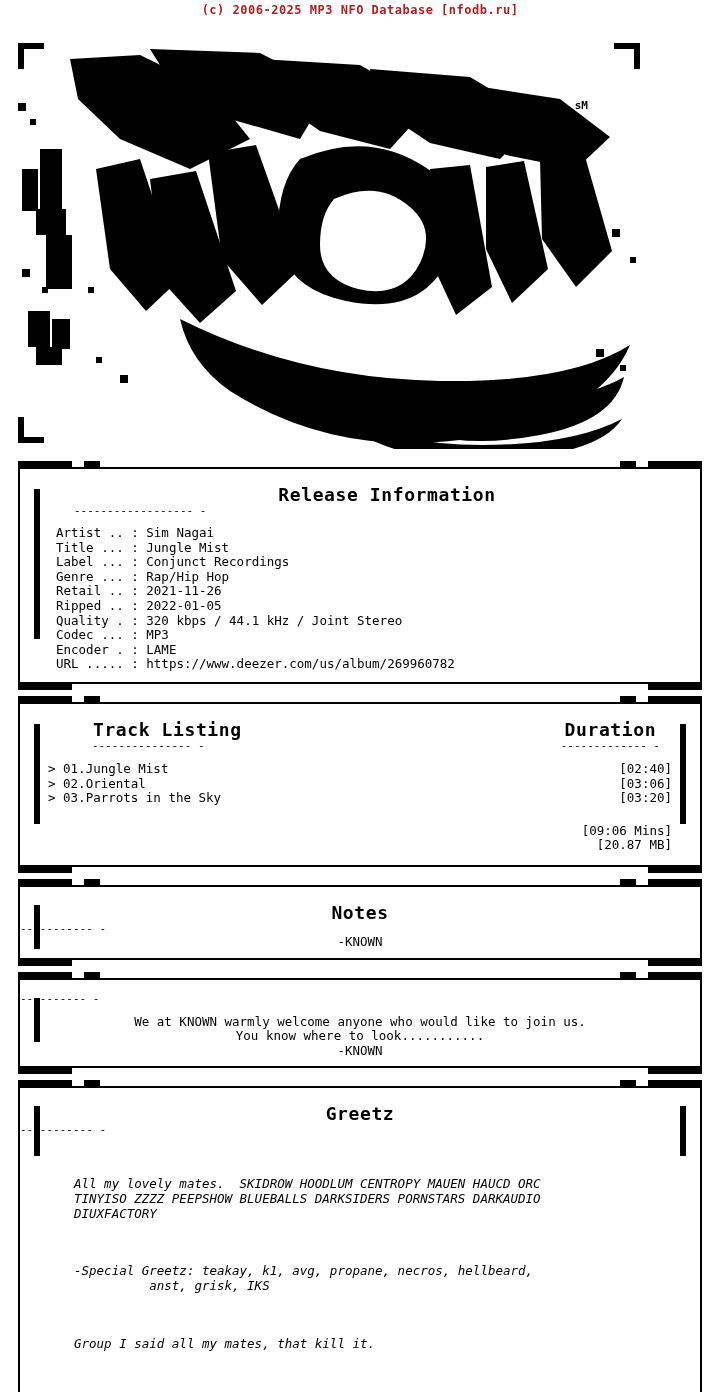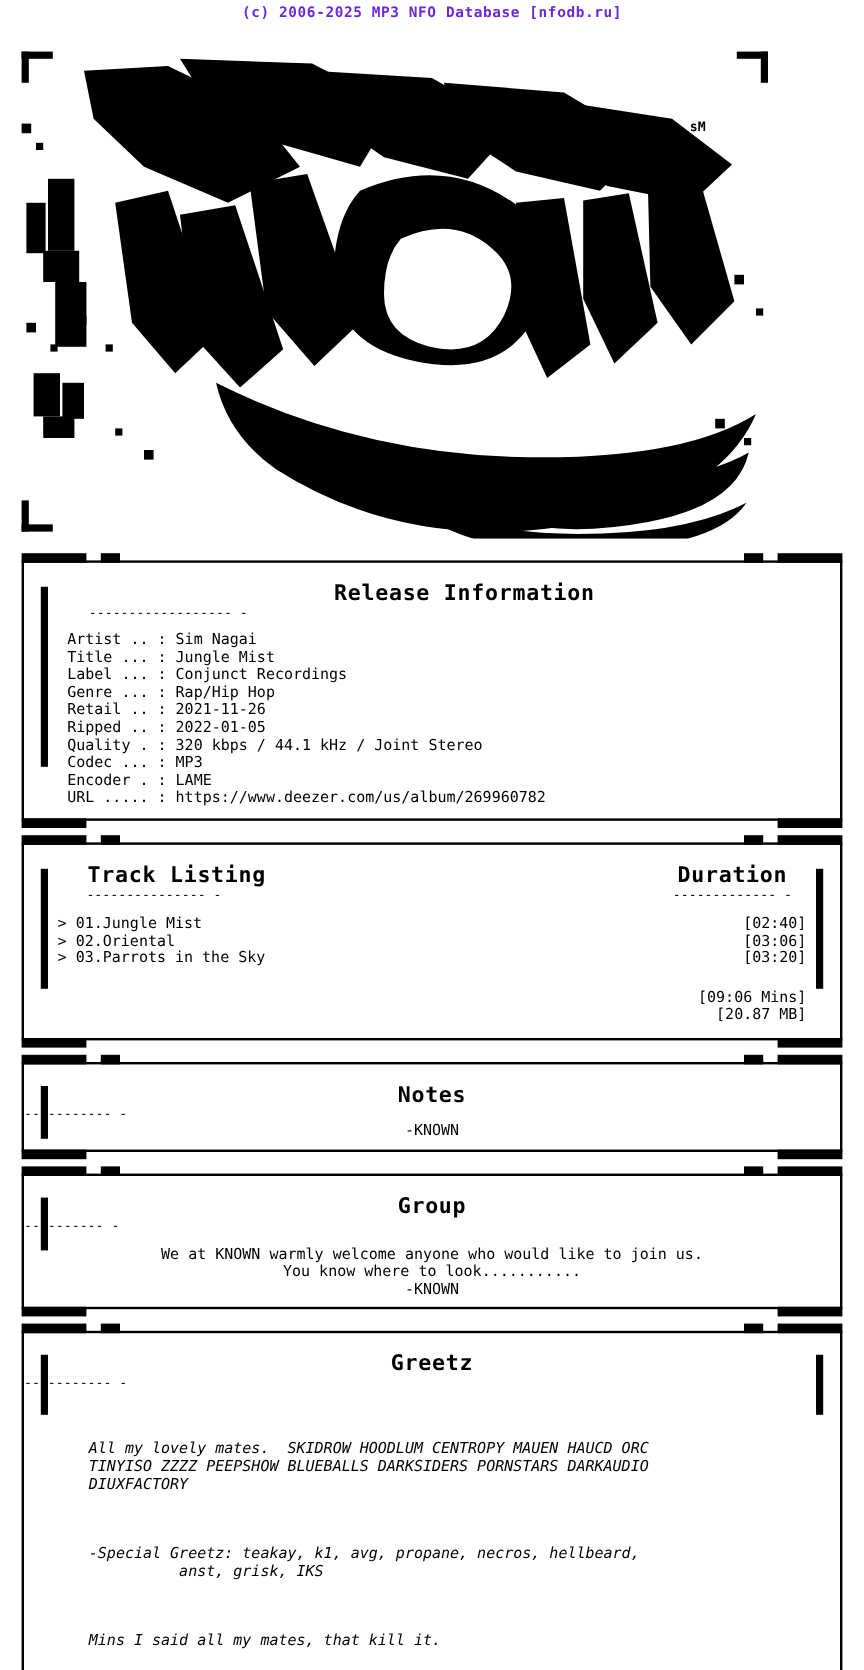--- a/index.html
+++ b/index.html
@@ -16,21 +16,21 @@
   .page {
     position: relative;
     width: 720px;
     min-height: 1392px;
     box-sizing: border-box;
   }
 
   
   .copyright {
     text-align: center;
-    color: #6d28d9;
+    color: #b91c1c;
     font-size: 12px;
     font-weight: bold;
     letter-spacing: 0.5px;
     padding-top: 3px;
     padding-bottom: 2px;
     white-space: pre;
   }
 
   
   .logo-wrap {
@@ -89,21 +89,21 @@
   #release-box .inner { padding: 14px 0 10px 0; }
   .rel-head { padding-left: 54px; }
   .rel-lines { padding-left: 36px; margin-top: 9px; }
 
   
   #tracks-box { margin-top: 18px; }
   #tracks-box .inner { padding: 14px 0 12px 0; min-height: 120px; }
   .tracks-head {
     display: flex;
     justify-content: space-between;
-    padding: 0 40px 0 52px;
+    padding: 0 40px 0 72px;
   }
   .tracks-body {
     display: flex;
     justify-content: space-between;
     padding: 0 28px 0 28px;
     margin-top: 10px;
   }
   .track-list { white-space: pre; }
   .track-times { white-space: pre; text-align: right; }
   .track-totals { white-space: pre; text-align: right; padding-right: 28px; margin-top: 18px; }
@@ -286,21 +286,20 @@
       <span class="notch" style="left:-2px; top:-8px; width:54px; height:8px;"></span>
       <span class="notch" style="left:64px; top:-8px; width:16px; height:8px;"></span>
       <span class="notch" style="right:-2px; top:-8px; width:54px; height:8px;"></span>
       <span class="notch" style="right:64px; top:-8px; width:16px; height:8px;"></span>
       <span class="notch" style="left:-2px; bottom:-8px; width:54px; height:8px;"></span>
       <span class="notch" style="right:-2px; bottom:-8px; width:54px; height:8px;"></span>
       <span class="notch" style="left:14px; top:18px; width:6px; height:44px;"></span>
 
       <div class="inner">
         <div class="sec-head">
-          <div class="box-title">Group</div>
           <div class="box-rule">---------- -</div>
         </div>
         <div class="center-block mono">We at KNOWN warmly welcome anyone who would like to join us.
 You know where to look...........</div>
         <div class="sig mono">-KNOWN</div>
       </div>
     </div>
   </div>
 
   <div class="box" id="greetz-box">
@@ -317,20 +316,20 @@
         <div class="sec-head">
           <div class="box-title">Greetz</div>
           <div class="box-rule">----------- -</div>
         </div>
         <div class="greetz-body mono">
           <p>All my lovely mates.  SKIDROW HOODLUM CENTROPY MAUEN HAUCD ORC
 TINYISO ZZZZ PEEPSHOW BLUEBALLS DARKSIDERS PORNSTARS DARKAUDIO
 DIUXFACTORY</p>
           <p>-Special Greetz: teakay, k1, avg, propane, necros, hellbeard,
           anst, grisk, IKS</p>
-          <p>Mins I said all my mates, that kill it.</p>
+          <p>Group I said all my mates, that kill it.</p>
           
         </div>
       </div>
     </div>
   </div>
 
 </div>
 
 </body></html>

